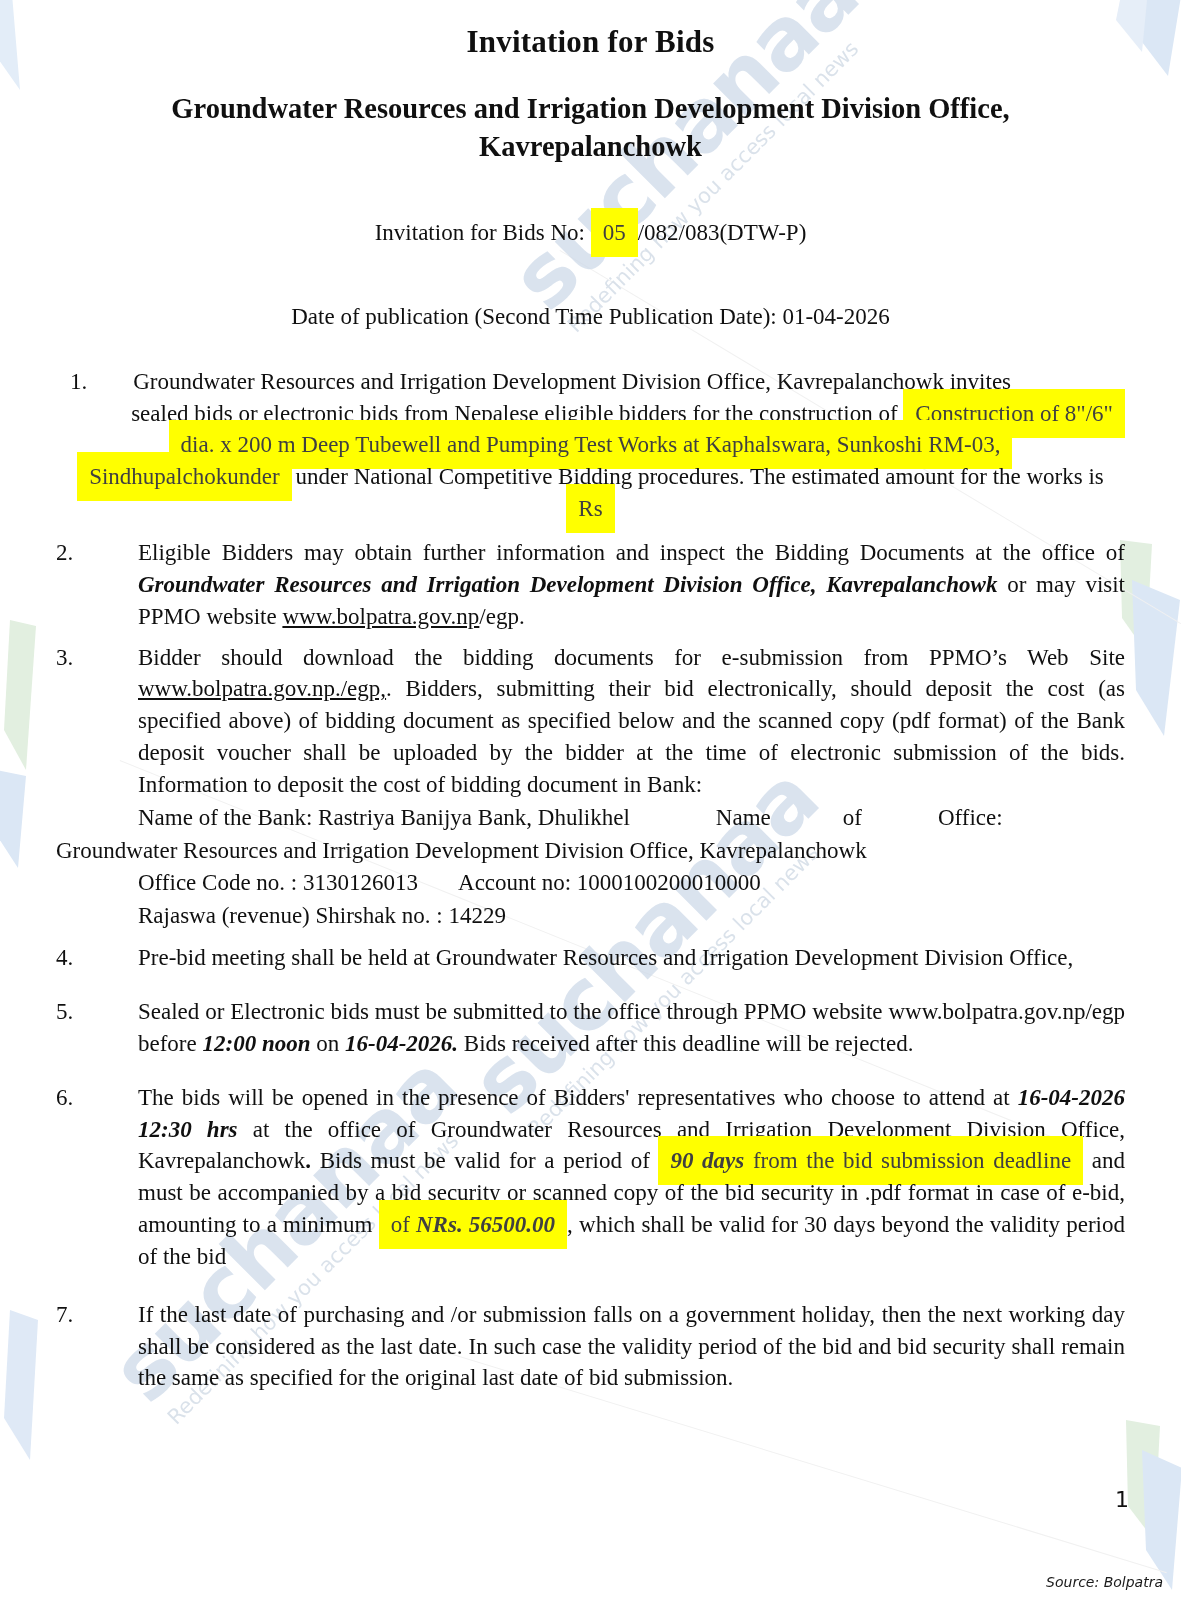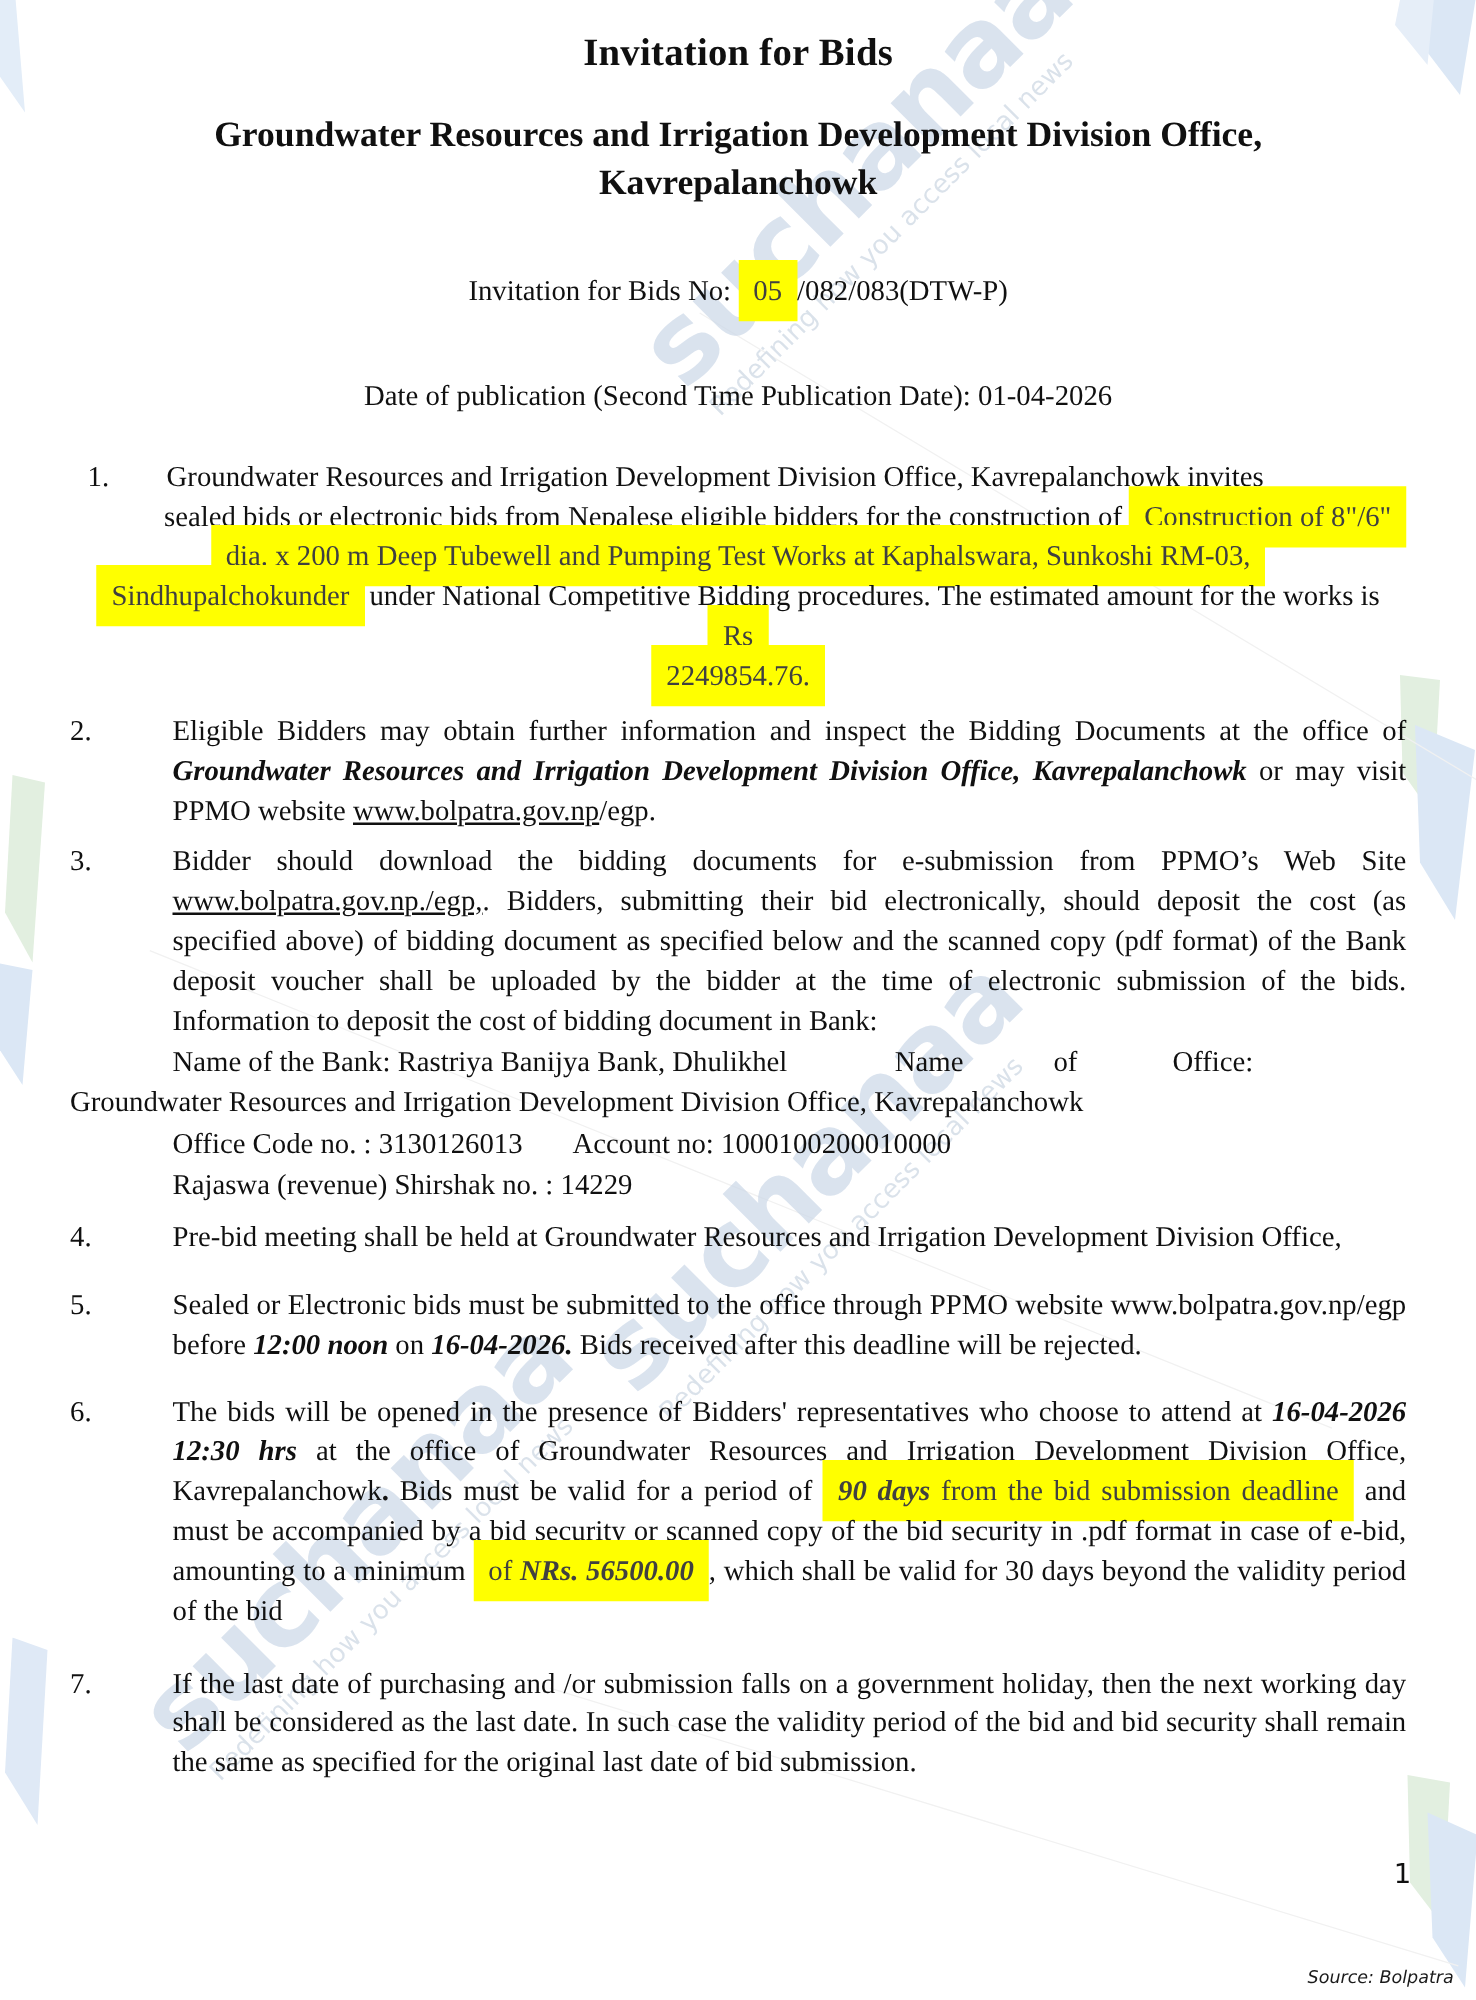--- a/index.html
+++ b/index.html
@@ -241,23 +241,20 @@
         </span>
         <span class="line" style="text-align:right; display:block;">
           <span>sealed bids or electronic bids from Nepalese eligible bidders for the construction of</span> <mark class="hl">Construction of 8"/6"</mark>
         </span>
         <span class="line" style="text-align:center; display:block;">
           <mark class="hl">dia. x 200 m Deep Tubewell and Pumping Test Works at Kaphalswara, Sunkoshi RM-03,</mark>
         </span>
         <span class="line" style="text-align:center; display:block;">
           <mark class="hl"><span>Sindhupalchok</span><span>under</span></mark><span style="margin-left:4px">under National Competitive Bidding procedures. The estimated amount for the works is</span> <mark class="hl">Rs</mark>
         </span>
-        <span class="line" style="text-align:center; display:block;">
-          <mark class="hl">2249854.76.</mark>
-        </span>
       </div>
 
       <div class="clause clause-h" style="margin-top:12px;">
         <span class="num">2.</span>
         <span class="txt"><span>Eligible Bidders may obtain further information and inspect the Bidding Documents at the office of </span><span class="bi">Groundwater Resources and Irrigation Development Division Office, Kavrepalanchowk</span><span> or may visit PPMO website </span><span class="u">www.bolpatra.gov.np</span><span>/egp.</span></span>
       </div>
 
       <div class="clause clause-h">
         <span class="num">3.</span>
         <span class="txt"><span>Bidder should download the bidding documents for e-submission from PPMO’s Web Site </span><span class="u">www.bolpatra.gov.np./egp,</span><span>. Bidders, submitting their bid electronically, should deposit the cost (as specified above) of bidding document as specified below and the scanned copy (pdf format) of the Bank deposit voucher shall be uploaded by the bidder at the time of electronic submission of the bids. Information to deposit the cost of bidding document in Bank:</span></span>

